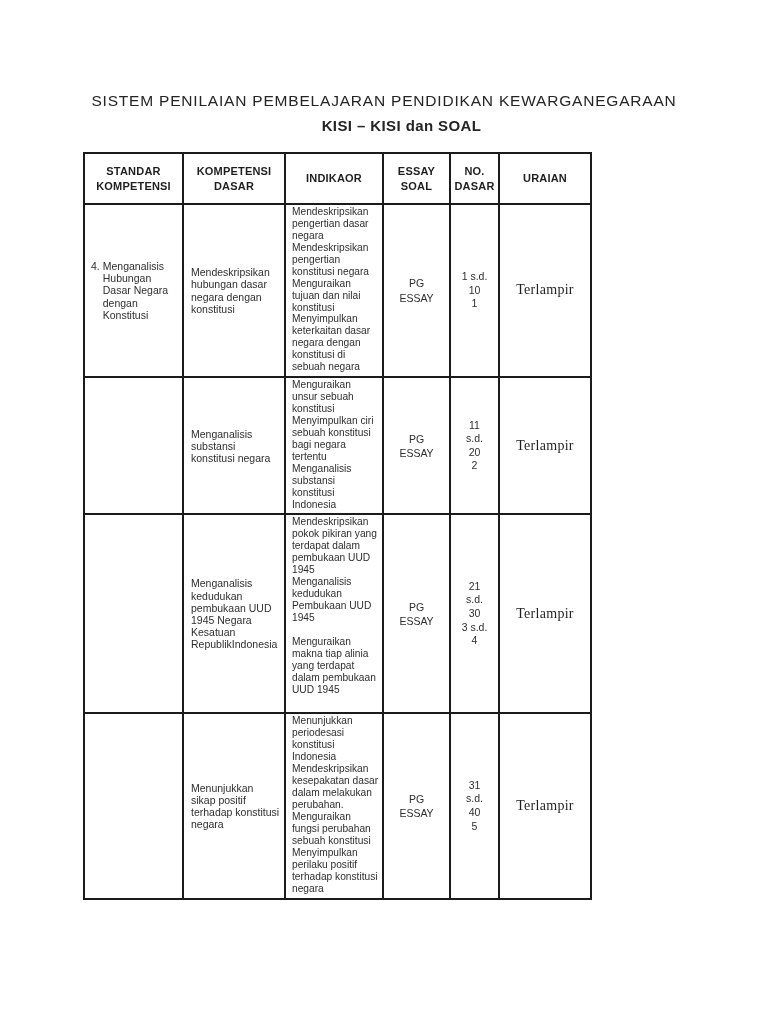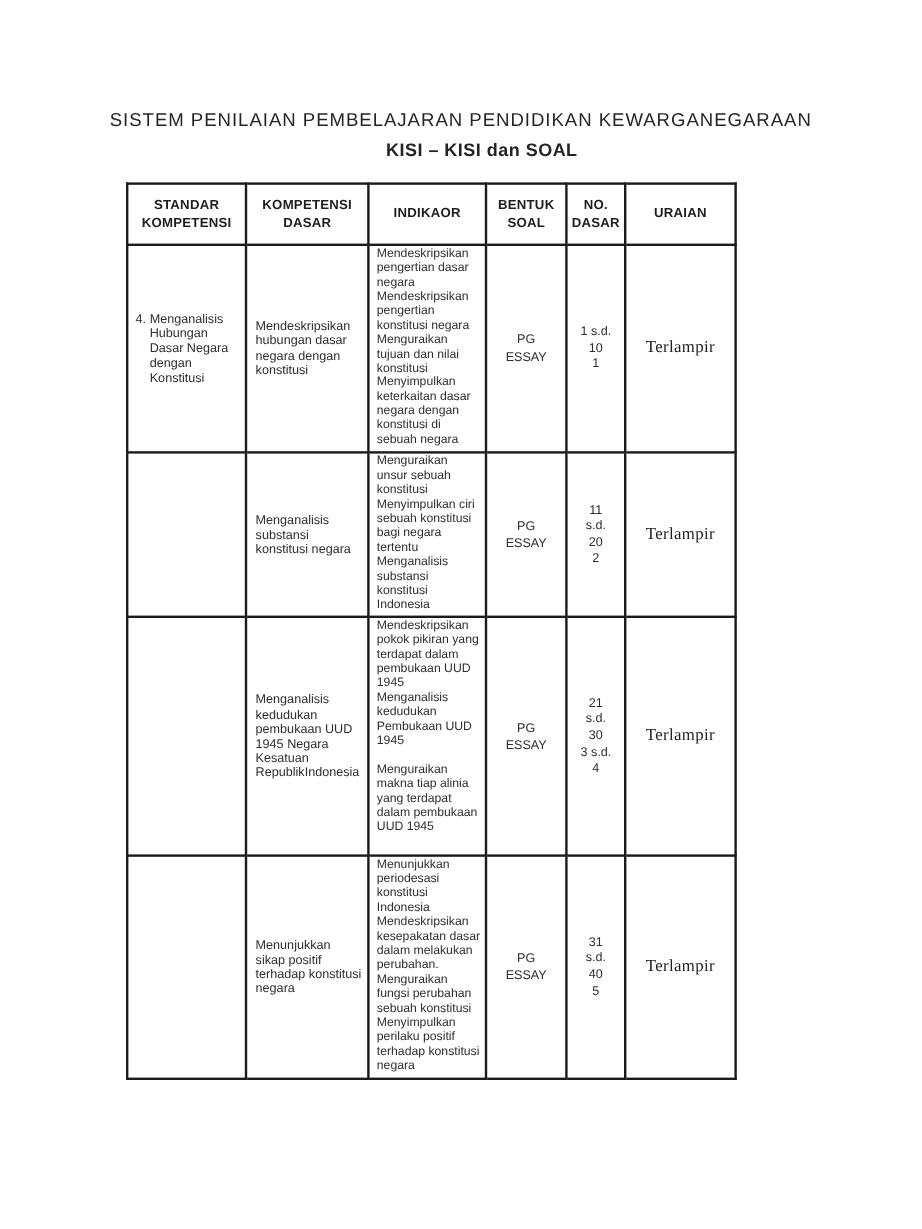--- a/index.html
+++ b/index.html
@@ -23,21 +23,21 @@
     position:absolute;top:117px;left:0;right:0;
     text-align:center;
     font-weight:700;
     font-size:15px;
     letter-spacing:0.4px;
     color:#242424;
     margin-left:35px;
   }
   table.kisi{
     position:absolute;
-    top:152px;left:105px;
+    top:152px;left:83px;
     width:507px;
     border-collapse:collapse;
     table-layout:fixed;
   }
   .kisi th,.kisi td{
     border:2px solid #1b1b1b;
     padding:0;
     overflow:hidden;
   }
   .kisi th{
@@ -96,21 +96,21 @@
     <col style="width:98px">
     <col style="width:67px">
     <col style="width:49px">
     <col style="width:92px">
   </colgroup>
   <thead>
     <tr class="row-header">
       <th>STANDAR KOMPETENSI</th>
       <th>KOMPETENSI DASAR</th>
       <th>INDIKAOR</th>
-      <th>BENTUK SOAL</th>
+      <th>ESSAY SOAL</th>
       <th>NO. DASAR</th>
       <th>URAIAN</th>
     </tr>
   </thead>
   <tbody>
     <tr class="row-0">
       <td class="cell-sk">
         <div class="sk-wrap">
           <span class="sk-num">4.</span>
           <span class="sk-text">Menganalisis Hubungan Dasar Negara dengan Konstitusi</span>

